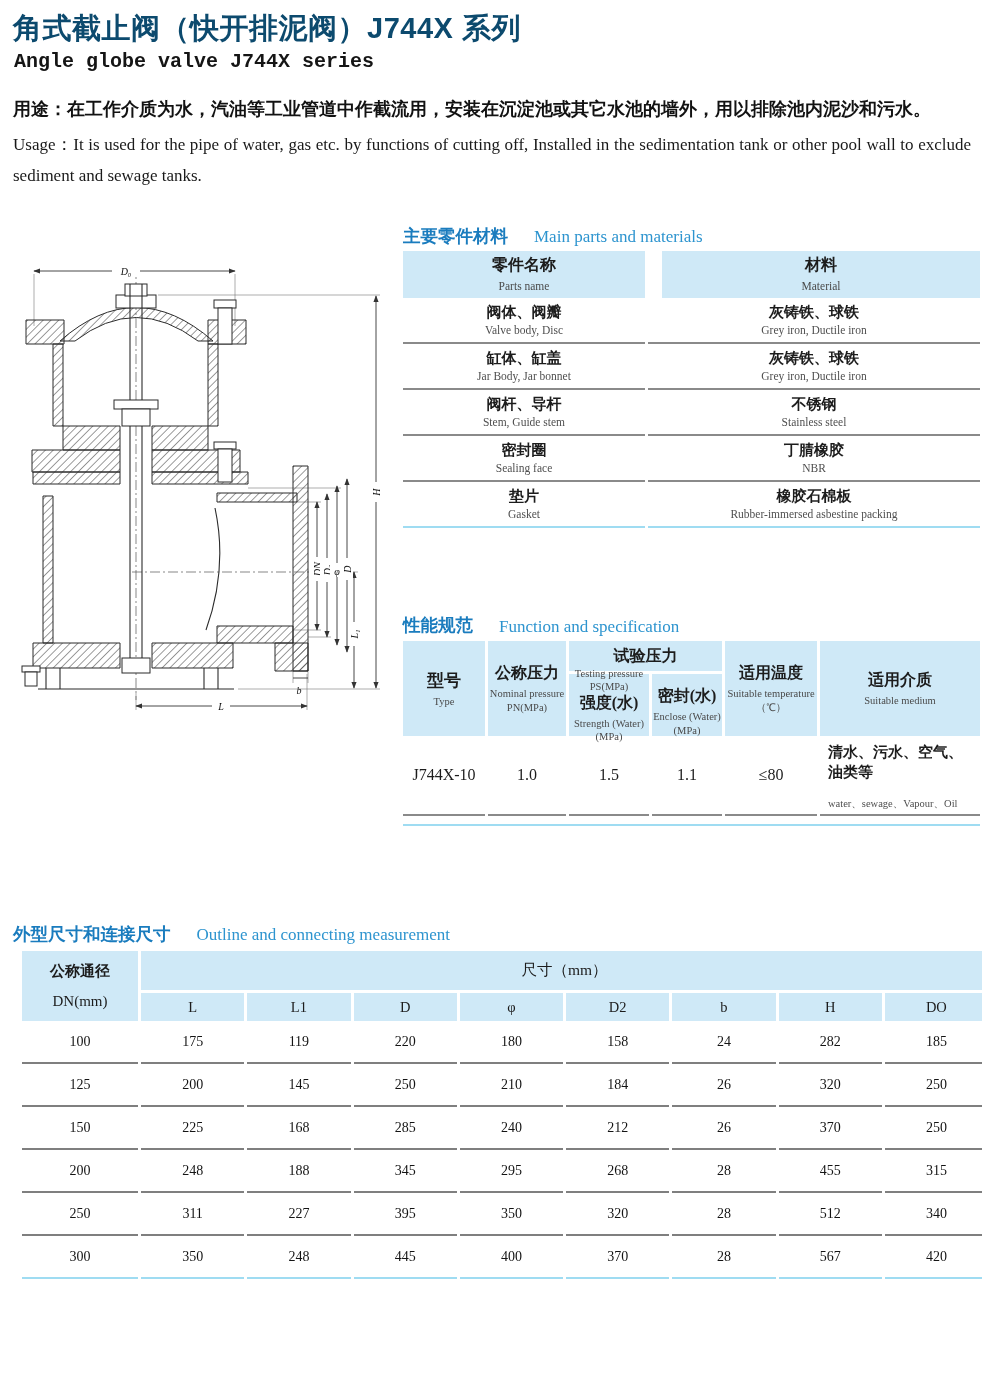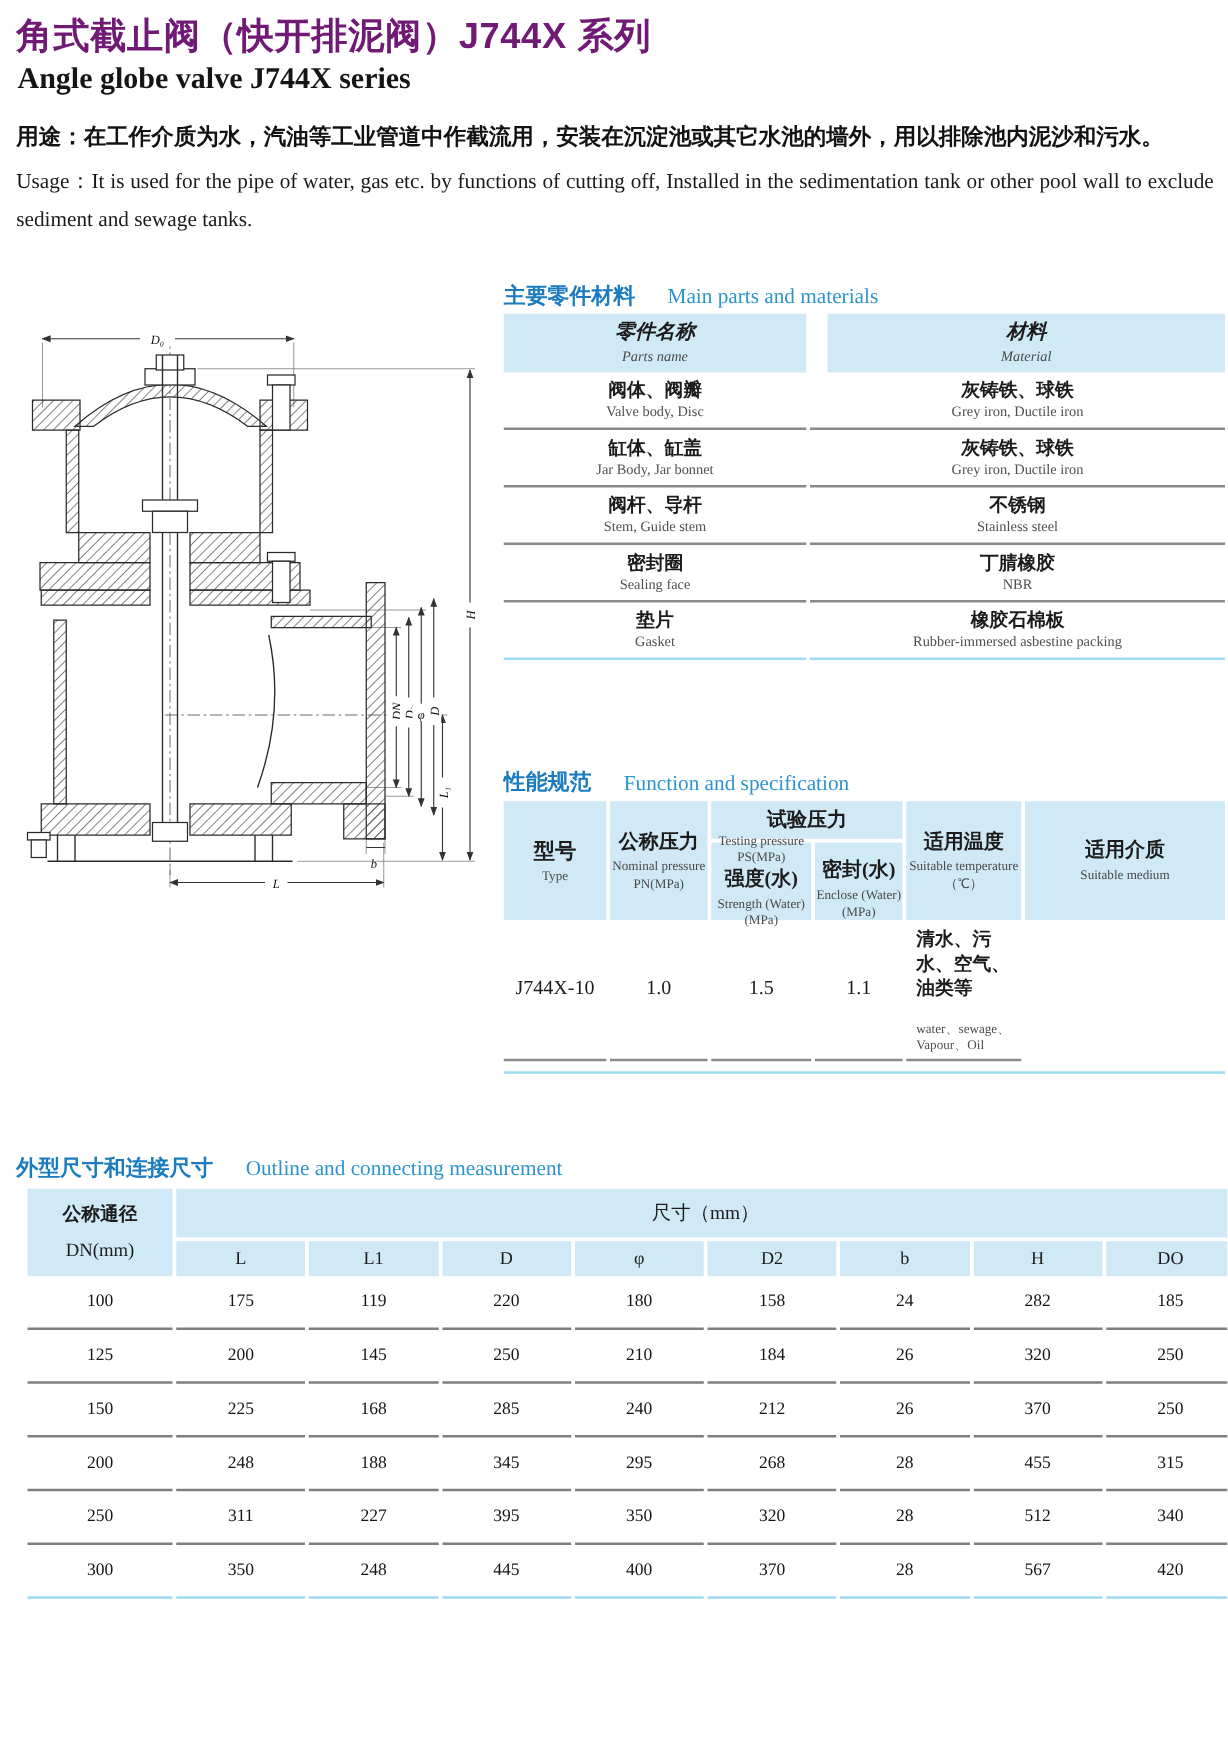--- a/index.html
+++ b/index.html
@@ -3,40 +3,40 @@
 <meta charset="utf-8">
 <style>
   * { margin:0; padding:0; box-sizing:border-box; }
   html,body { background:#ffffff; }
   body { font-family:"Liberation Serif", serif; }
   .page { position:relative; width:982px; height:1391px; background:#fff; overflow:hidden; }
   .abs { position:absolute; }
 
   
   .main-title { left:13px; top:9px; font-family:"Liberation Sans", sans-serif;
-    font-weight:bold; font-size:29px; color:#701a75; letter-spacing:0.5px; }
-  .sub-title { left:14px; top:50px; font-family:Liberation Serif, serif;
-    font-weight:600; font-size:24px; color:#151515; }
+    font-weight:bold; font-size:29px; color:#0c4a6e; letter-spacing:0.5px; }
+  .sub-title { left:14px; top:50px; font-family:Liberation Mono, monospace;
+    font-weight:600; font-size:20px; color:#151515; }
   .usage-zh { left:13px; top:97px; width:962px; font-size:18px; font-weight:bold; color:#121212; }
   .usage-en { left:13px; top:130px; width:958px; font-size:17px; line-height:1.82;
     text-align:justify; color:#1a1a1a; }
 
   .section-title { display:flex; align-items:baseline; gap:26px; }
   .sec-zh { font-size:17.5px; font-weight:bold; color:#1a7cbe; }
   .sec-en { font-size:17px; color:#2d94cf; }
 
   
   .hcell { background:#cfe9f7; display:flex; flex-direction:column; justify-content:center;
     align-items:center; text-align:center; }
   .hzh { font-size:16px; font-weight:bold; color:#1c1c1c; }
   .hen { font-size:11.5px; color:#4a4a4a; margin-top:3px; line-height:1.25;text-align:center; }
 
   
   .mat-table { left:403px; top:251px; width:577px; }
-  .mat-grid { display:grid; grid-template-columns:242px 1fr; column-gap:17px;font-style:italic; }
+  .mat-grid { display:grid; grid-template-columns:242px 1fr; column-gap:17px; }
   .mat-grid .hcell { height:47px; }
   .mat-row { display:grid; grid-template-columns:242px 1fr; column-gap:3px; }
   .mcell { text-align:center; padding:5px 0 6px; border-bottom:2px solid #8a8a8a; }
   .mat-row.last .mcell { border-bottom:2px solid #9fdcf2; }
   .czh { font-size:15px; font-weight:bold; color:#1c1c1c; }
   .cen { font-size:11.5px; color:#4f4f4f; margin-top:2px; }
 
   
   .spec-table { left:403px; top:641px; width:577px; }
   .spec-head { display:grid; grid-template-columns:82px 78px 80px 70px 92px 1fr;
@@ -330,20 +330,21 @@
         <div class="hzh">适用介质</div>
         <div class="hen">Suitable medium</div>
       </div>
     </div>
 
     <div class="spec-row">
       <div class="svalue">J744X-10</div>
       <div class="svalue">1.0</div>
       <div class="svalue">1.5</div>
       <div class="svalue">1.1</div>
+      <div class="svalue">≤80</div>
       <div class="svalue smed">
         <div class="czh">清水、污水、空气、油类等</div>
         <div class="cen" style="text-align:left;">water、sewage、Vapour、Oil</div>
       </div>
     </div>
     <div class="spec-bottom"></div>
   </div>
 
   <div class="abs section-title" style="left:13px; top:922px;">
     <span class="sec-zh">外型尺寸和连接尺寸</span>

